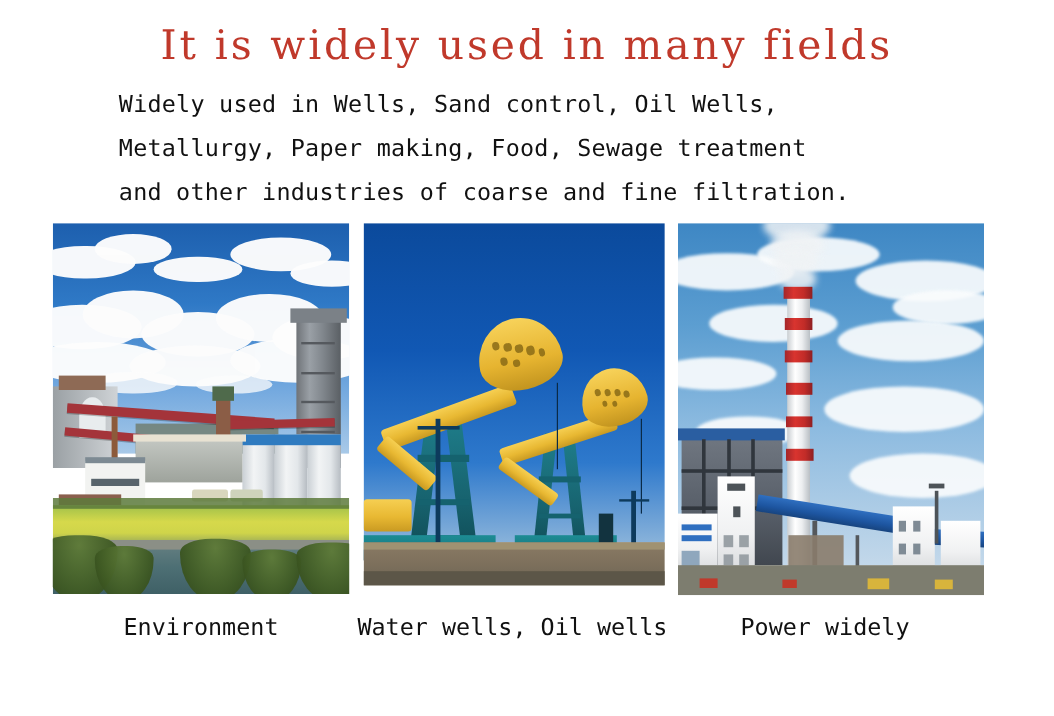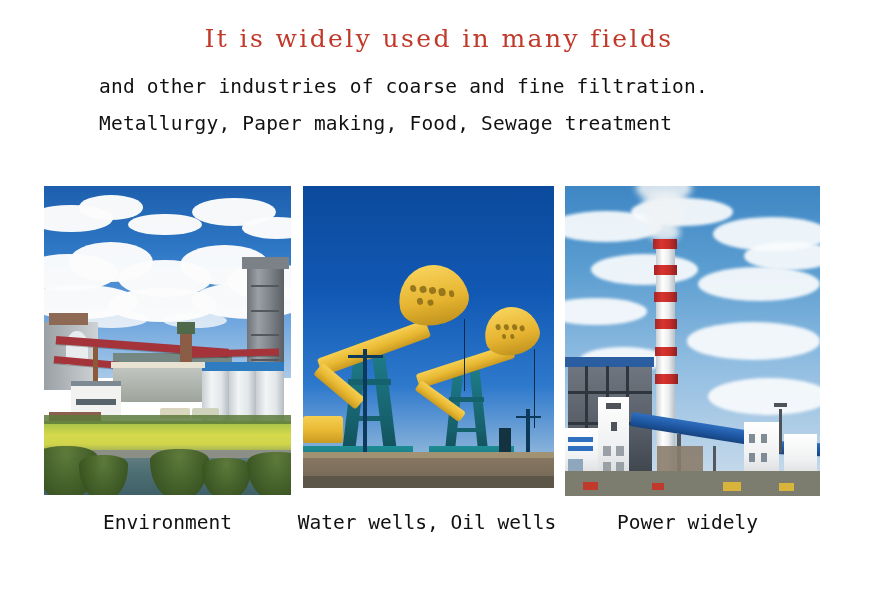--- a/index.html
+++ b/index.html
@@ -17,21 +17,21 @@
   }
 
   
   .headline {
     position: absolute;
     left: 0;
     top: 22px;
     width: 878px;
     text-align: center;
     font-family: "DejaVu Serif", "Liberation Serif", serif;
-    font-size: 25px;
+    font-size: 34px;
     line-height: 33px;
     letter-spacing: 2.4px;
     color: #c0392b;
     white-space: nowrap;
   }
 
   
   .intro {
     position: absolute;
     left: 99px;
@@ -195,22 +195,23 @@
   .cap-3 { left: 560px; width: 255px; }
 </style>
 </head>
 <body>
 
 <div id="page">
 
   <div class="headline">It is widely used in many fields</div>
 
   <div class="intro">
+    <div class="line">Widely used in Wells, Sand control, Oil Wells,</div>
+    <div class="line">Metallurgy, Paper making, Food, Sewage treatment</div>
     <div class="line">and other industries of coarse and fine filtration.</div>
-    <div class="line">Metallurgy, Paper making, Food, Sewage treatment</div>
   </div>
 
   <div class="gallery">
 
     <div class="photo-cell cell-1">
       <div class="photo">
 
         <div class="lay p1-sky"></div>
 
         <div class="cloud" style="left:-6%;  top:6%;  width:34%; height:9%;"></div>

